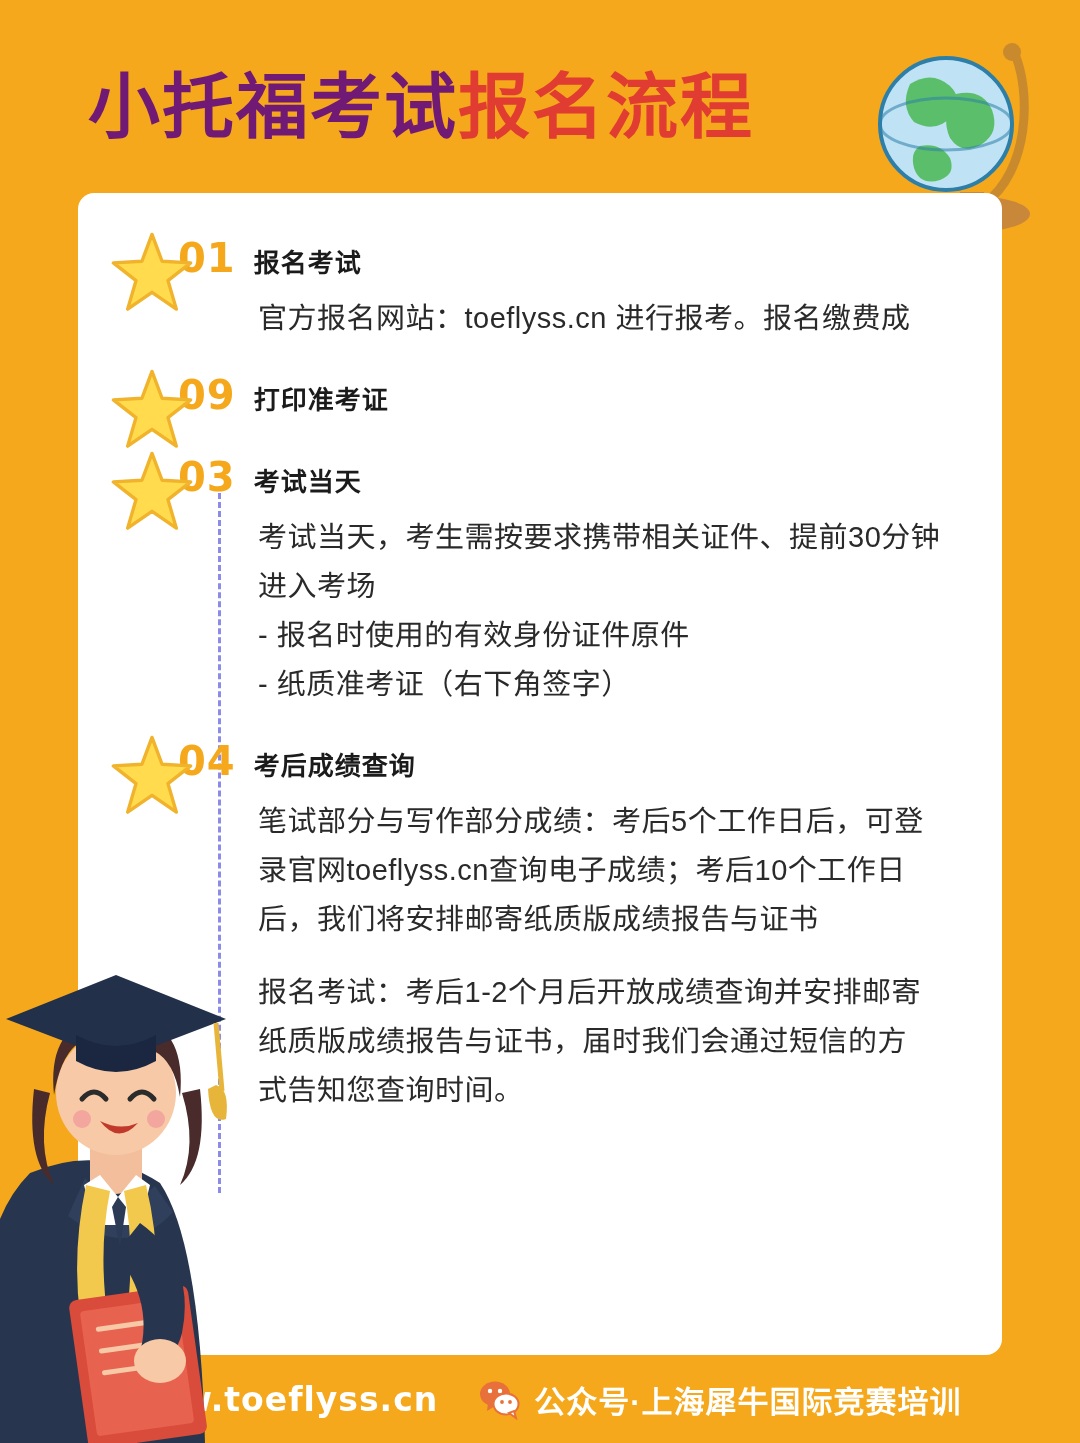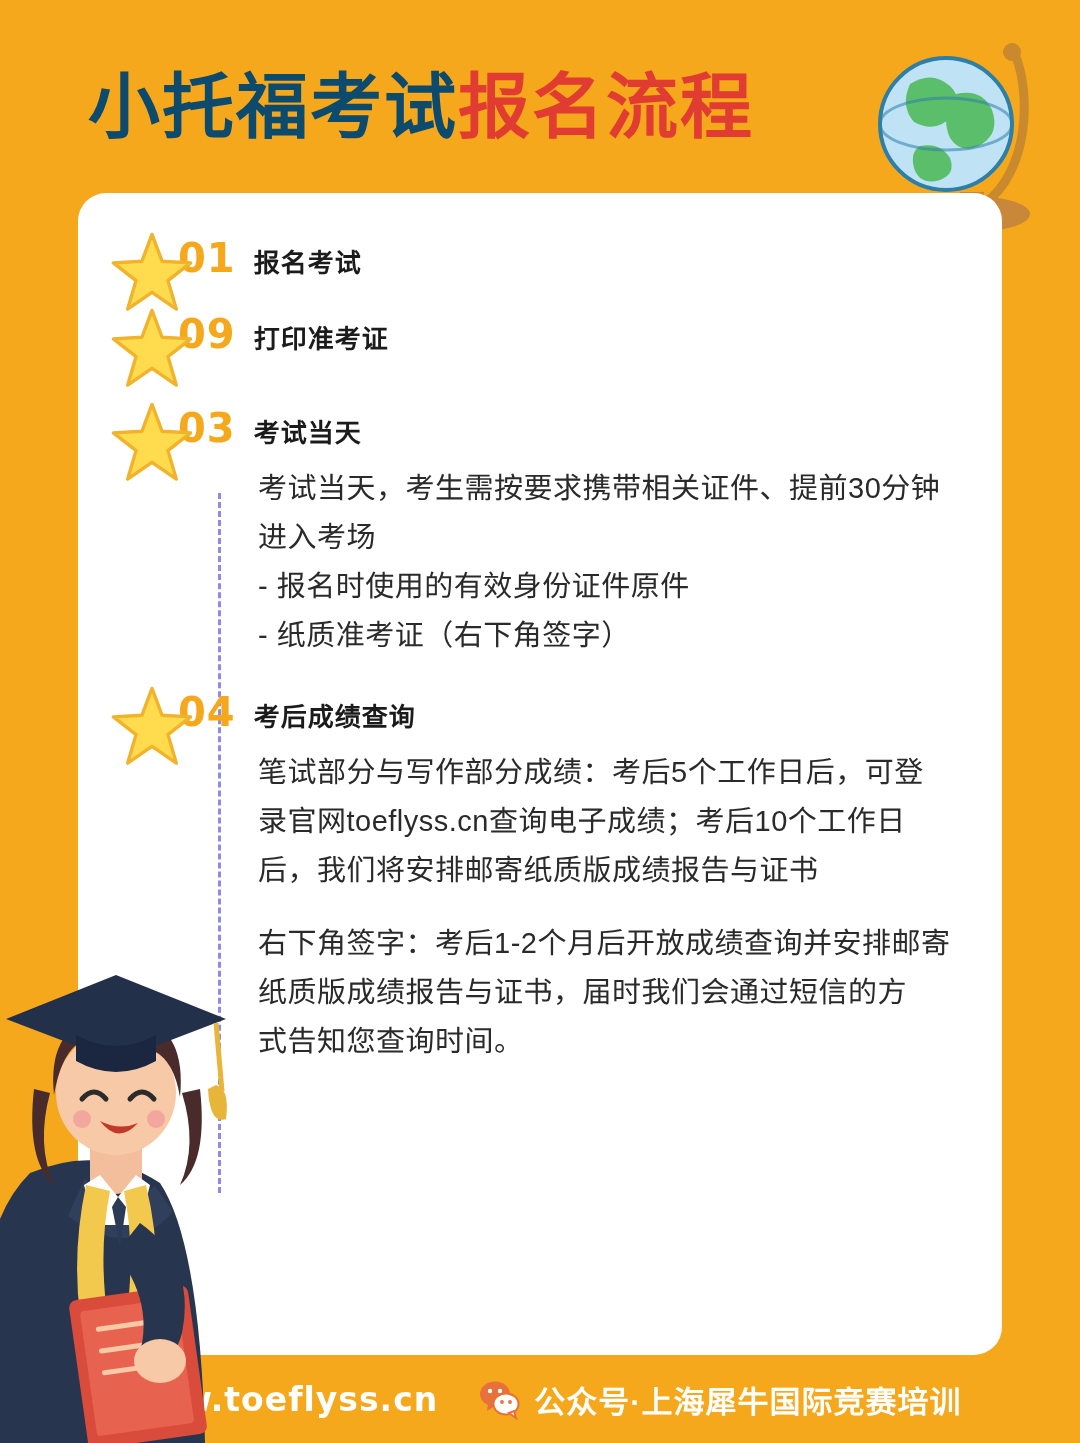--- a/index.html
+++ b/index.html
@@ -25,41 +25,41 @@
     display: flex;
     align-items: center;
   }
   .title {
     font-size: 72px;
     font-weight: bold;
     letter-spacing: 2px;
     line-height: 1;
     white-space: nowrap;
   }
-  .title .part-white { color: #0c4a6e; }
+  .title .part-white { color: #701a75; }
   .title .part-red { color: #E03C31; }
 
   
   .globe {
     position: absolute;
     top: 22px;
     right: 46px;
     width: 170px;
     height: 230px;
   }
 
   
   .card {
     position: absolute;
     top: 193px;
     left: 78px;
     width: 924px;
     height: 1162px;
     background: #FFFFFF;
-    border-radius: 28px;
+    border-radius: 16px;
     box-sizing: border-box;
   }
 
   
   .connector {
     position: absolute;
     left: 140px;
     top: 300px;
     width: 0;
     height: 700px;
@@ -196,36 +196,37 @@
       <div class="star">
         <svg viewBox="0 0 100 100" width="84" height="84" aria-hidden="true">
           <polygon points="50,4 62,36 96,38 69,59 79,93 50,73 21,93 31,59 4,38 38,36" fill="#FFDB4D" stroke="#F0B32B" stroke-width="4" stroke-linejoin="round"></polygon>
         </svg>
       </div>
       <div class="step-head">
         <span class="step-num">01</span>
         <span class="step-title">报名考试</span>
       </div>
       <div class="step-body">
+        <p>官方报名网站：toeflyss.cn 进行报考。报名缴费成</p>
       </div>
     </div>
 
     <div class="step" style="margin-top:30px;">
       <div class="star">
         <svg viewBox="0 0 100 100" width="84" height="84" aria-hidden="true">
           <polygon points="50,4 62,36 96,38 69,59 79,93 50,73 21,93 31,59 4,38 38,36" fill="#FFDB4D" stroke="#F0B32B" stroke-width="4" stroke-linejoin="round"></polygon>
         </svg>
       </div>
       <div class="step-head">
         <span class="step-num">09</span>
         <span class="step-title">打印准考证</span>
       </div>
     </div>
 
-    <div class="step" style="margin-top:48px;">
+    <div class="step" style="margin-top:36px;">
       <div class="star">
         <svg viewBox="0 0 100 100" width="84" height="84" aria-hidden="true">
           <polygon points="50,4 62,36 96,38 69,59 79,93 50,73 21,93 31,59 4,38 38,36" fill="#FFDB4D" stroke="#F0B32B" stroke-width="4" stroke-linejoin="round"></polygon>
         </svg>
       </div>
       <div class="step-head">
         <span class="step-num">03</span>
         <span class="step-title">考试当天</span>
       </div>
       <div class="step-body">
@@ -243,21 +244,21 @@
         </svg>
       </div>
       <div class="step-head">
         <span class="step-num">04</span>
         <span class="step-title">考后成绩查询</span>
       </div>
       <div class="step-body">
         <p>笔试部分与写作部分成绩：考后5个工作日后，可登</p>
         <p>录官网toeflyss.cn查询电子成绩；考后10个工作日</p>
         <p>后，我们将安排邮寄纸质版成绩报告与证书</p>
-        <p class="gap-para">右下角签字：考后1-2个月后开放成绩查询并安排邮寄</p>
+        <p class="gap-para">报名考试：考后1-2个月后开放成绩查询并安排邮寄</p>
         <p>纸质版成绩报告与证书，届时我们会通过短信的方</p>
         <p>式告知您查询时间。</p>
       </div>
     </div>
 
   </div>
 </div>
 
 <div class="graduate">
   <svg viewBox="0 0 290 520" width="290" height="520" aria-hidden="true">

